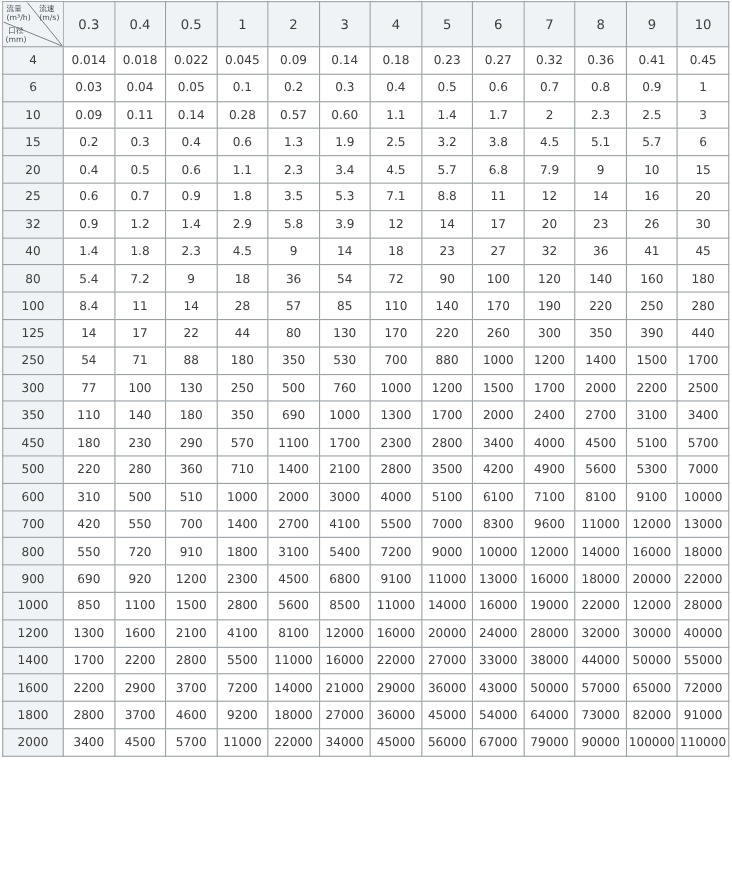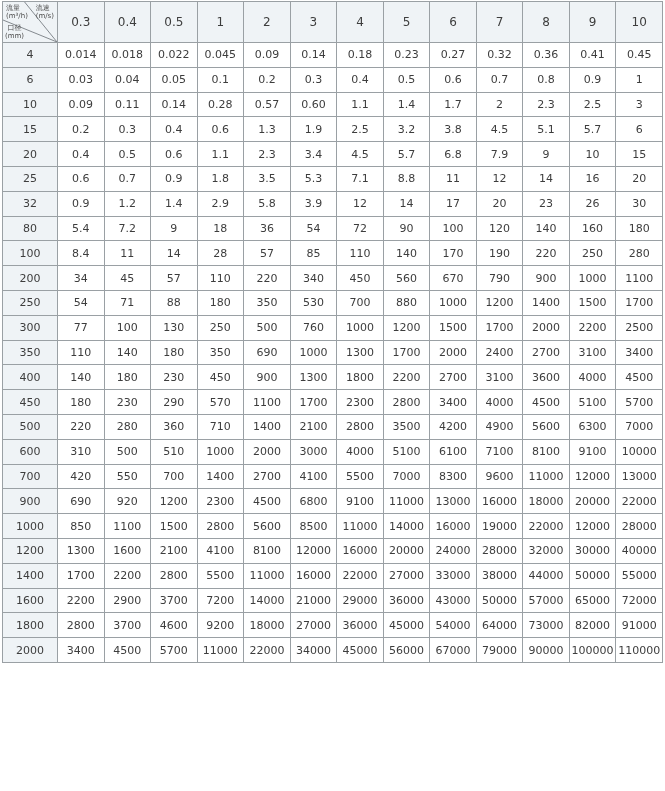--- a/index.html
+++ b/index.html
@@ -169,20 +169,36 @@
         <td>3.9</td>
         <td>12</td>
         <td>14</td>
         <td>17</td>
         <td>20</td>
         <td>23</td>
         <td>26</td>
         <td>30</td>
       </tr>
       <tr>
+        <td class="dia">40</td>
+        <td>1.4</td>
+        <td>1.8</td>
+        <td>2.3</td>
+        <td>4.5</td>
+        <td>9</td>
+        <td>14</td>
+        <td>18</td>
+        <td>23</td>
+        <td>27</td>
+        <td>32</td>
+        <td>36</td>
+        <td>41</td>
+        <td>45</td>
+      </tr>
+      <tr>
         <td class="dia">80</td>
         <td>5.4</td>
         <td>7.2</td>
         <td>9</td>
         <td>18</td>
         <td>36</td>
         <td>54</td>
         <td>72</td>
         <td>90</td>
         <td>100</td>
@@ -201,34 +217,34 @@
         <td>85</td>
         <td>110</td>
         <td>140</td>
         <td>170</td>
         <td>190</td>
         <td>220</td>
         <td>250</td>
         <td>280</td>
       </tr>
       <tr>
-        <td class="dia">200</td>
-        <td>34</td>
-        <td>45</td>
-        <td>57</td>
-        <td>110</td>
+        <td class="dia">125</td>
+        <td>14</td>
+        <td>17</td>
+        <td>22</td>
+        <td>44</td>
+        <td>80</td>
+        <td>130</td>
+        <td>170</td>
         <td>220</td>
-        <td>340</td>
-        <td>450</td>
-        <td>560</td>
-        <td>670</td>
-        <td>790</td>
-        <td>900</td>
-        <td>1000</td>
-        <td>1100</td>
+        <td>260</td>
+        <td>300</td>
+        <td>350</td>
+        <td>390</td>
+        <td>440</td>
       </tr>
       <tr>
         <td class="dia">250</td>
         <td>54</td>
         <td>71</td>
         <td>88</td>
         <td>180</td>
         <td>350</td>
         <td>530</td>
         <td>700</td>
@@ -265,36 +281,20 @@
         <td>1000</td>
         <td>1300</td>
         <td>1700</td>
         <td>2000</td>
         <td>2400</td>
         <td>2700</td>
         <td>3100</td>
         <td>3400</td>
       </tr>
       <tr>
-        <td class="dia">400</td>
-        <td>140</td>
-        <td>180</td>
-        <td>230</td>
-        <td>450</td>
-        <td>900</td>
-        <td>1300</td>
-        <td>1800</td>
-        <td>2200</td>
-        <td>2700</td>
-        <td>3100</td>
-        <td>3600</td>
-        <td>4000</td>
-        <td>4500</td>
-      </tr>
-      <tr>
         <td class="dia">450</td>
         <td>180</td>
         <td>230</td>
         <td>290</td>
         <td>570</td>
         <td>1100</td>
         <td>1700</td>
         <td>2300</td>
         <td>2800</td>
         <td>3400</td>
@@ -309,21 +309,21 @@
         <td>280</td>
         <td>360</td>
         <td>710</td>
         <td>1400</td>
         <td>2100</td>
         <td>2800</td>
         <td>3500</td>
         <td>4200</td>
         <td>4900</td>
         <td>5600</td>
-        <td>6300</td>
+        <td>5300</td>
         <td>7000</td>
       </tr>
       <tr>
         <td class="dia">600</td>
         <td>310</td>
         <td>500</td>
         <td>510</td>
         <td>1000</td>
         <td>2000</td>
         <td>3000</td>
@@ -345,20 +345,36 @@
         <td>4100</td>
         <td>5500</td>
         <td>7000</td>
         <td>8300</td>
         <td>9600</td>
         <td>11000</td>
         <td>12000</td>
         <td>13000</td>
       </tr>
       <tr>
+        <td class="dia">800</td>
+        <td>550</td>
+        <td>720</td>
+        <td>910</td>
+        <td>1800</td>
+        <td>3100</td>
+        <td>5400</td>
+        <td>7200</td>
+        <td>9000</td>
+        <td>10000</td>
+        <td>12000</td>
+        <td>14000</td>
+        <td>16000</td>
+        <td>18000</td>
+      </tr>
+      <tr>
         <td class="dia">900</td>
         <td>690</td>
         <td>920</td>
         <td>1200</td>
         <td>2300</td>
         <td>4500</td>
         <td>6800</td>
         <td>9100</td>
         <td>11000</td>
         <td>13000</td>

